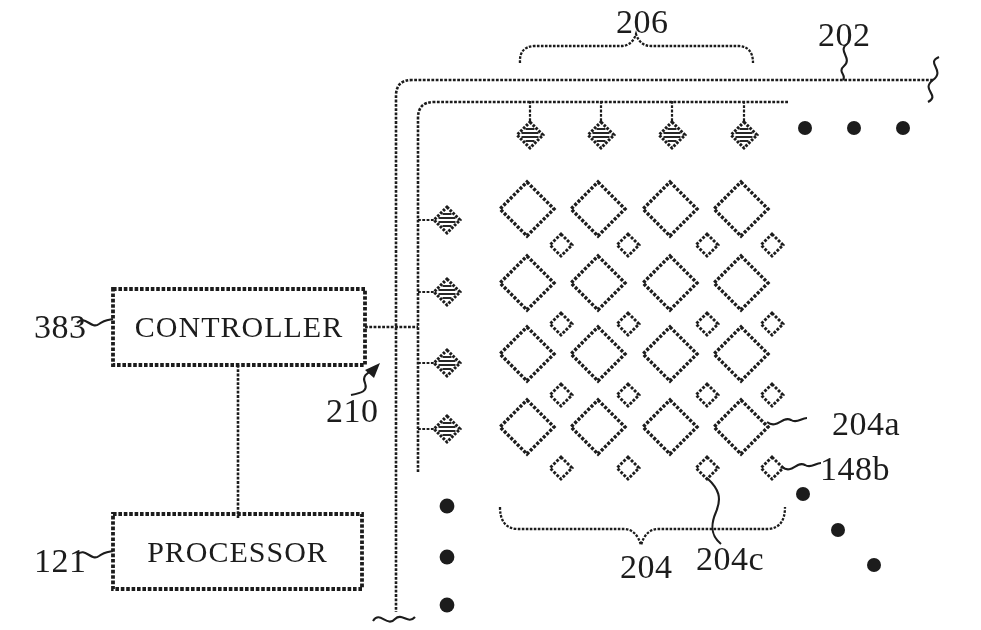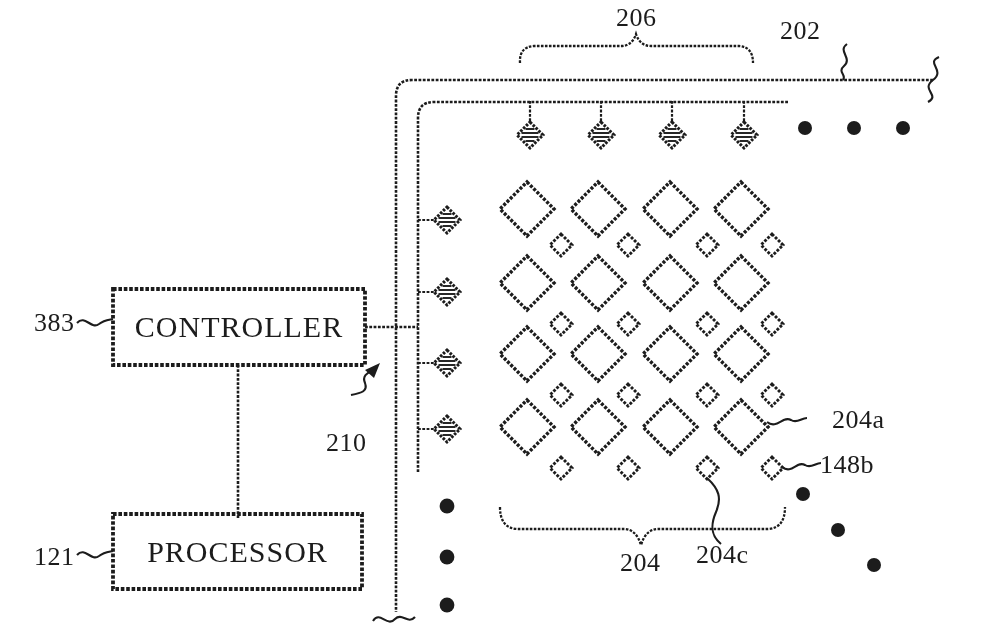--- a/index.html
+++ b/index.html
@@ -19,21 +19,21 @@
   .dmd-sm  { fill:none; stroke:var(--ink); stroke-width:2.9; stroke-dasharray:2.8 1.5; }
   .hatched { fill:var(--paper); stroke:var(--ink); stroke-width:3; stroke-dasharray:2.6 1.4; }
   .hatch   { stroke:var(--ink); stroke-width:1.9; }
   .dot     { fill:var(--ink); stroke:none; }
   .brace   { fill:none; stroke:var(--ink); stroke-width:2.3; stroke-dasharray:2.6 1.4; }
   .leader  { fill:none; stroke:var(--ink); stroke-width:2.1; }
   .ahead   { fill:var(--ink); stroke:none; }
 
   
   .fig-label {
-    position:absolute; font-size:26px; line-height:1.05; white-space:nowrap;
+    position:absolute; font-size:34px; line-height:1.05; white-space:nowrap;
     color:var(--ink); letter-spacing:0.5px;
   }
   .box-label {
     position:absolute; display:flex; align-items:center; justify-content:center;
     font-size:30px; letter-spacing:1px; color:var(--ink);
   }
 </style>
 </head>
 <body>
 
@@ -175,23 +175,23 @@
         <circle cx="447" cy="506" r="7.4" class="dot"></circle>
         <circle cx="447" cy="557" r="7.4" class="dot"></circle>
         <circle cx="447" cy="605" r="7.4" class="dot"></circle>
         <circle cx="803" cy="494" r="7" class="dot"></circle>
         <circle cx="838" cy="530" r="7" class="dot"></circle>
         <circle cx="874" cy="565" r="7" class="dot"></circle>
       </g>
   </svg>
 
   <div class="fig-label" style="left:616px; top:4px;">206</div>
-  <div class="fig-label" style="left:780px; top:17px;">202</div>
+  <div class="fig-label" style="left:818px; top:17px;">202</div>
   <div class="fig-label" style="left:34px;  top:309px;">383</div>
-  <div class="fig-label" style="left:326px; top:393px;margin-top:36px;">210</div>
+  <div class="fig-label" style="left:326px; top:393px;">210</div>
   <div class="fig-label" style="left:34px;  top:543px;">121</div>
   <div class="fig-label" style="left:832px; top:406px;">204a</div>
   <div class="fig-label" style="left:820px; top:451px;">148b</div>
   <div class="fig-label" style="left:620px; top:549px;">204</div>
   <div class="fig-label" style="left:696px; top:541px;">204c</div>
 
   <div class="box-label" style="left:113px; top:514px; width:249px; height:75px;">PROCESSOR</div>
   <div class="box-label" style="left:113px; top:289px; width:252px; height:76px;">CONTROLLER</div>
 </div>
 

